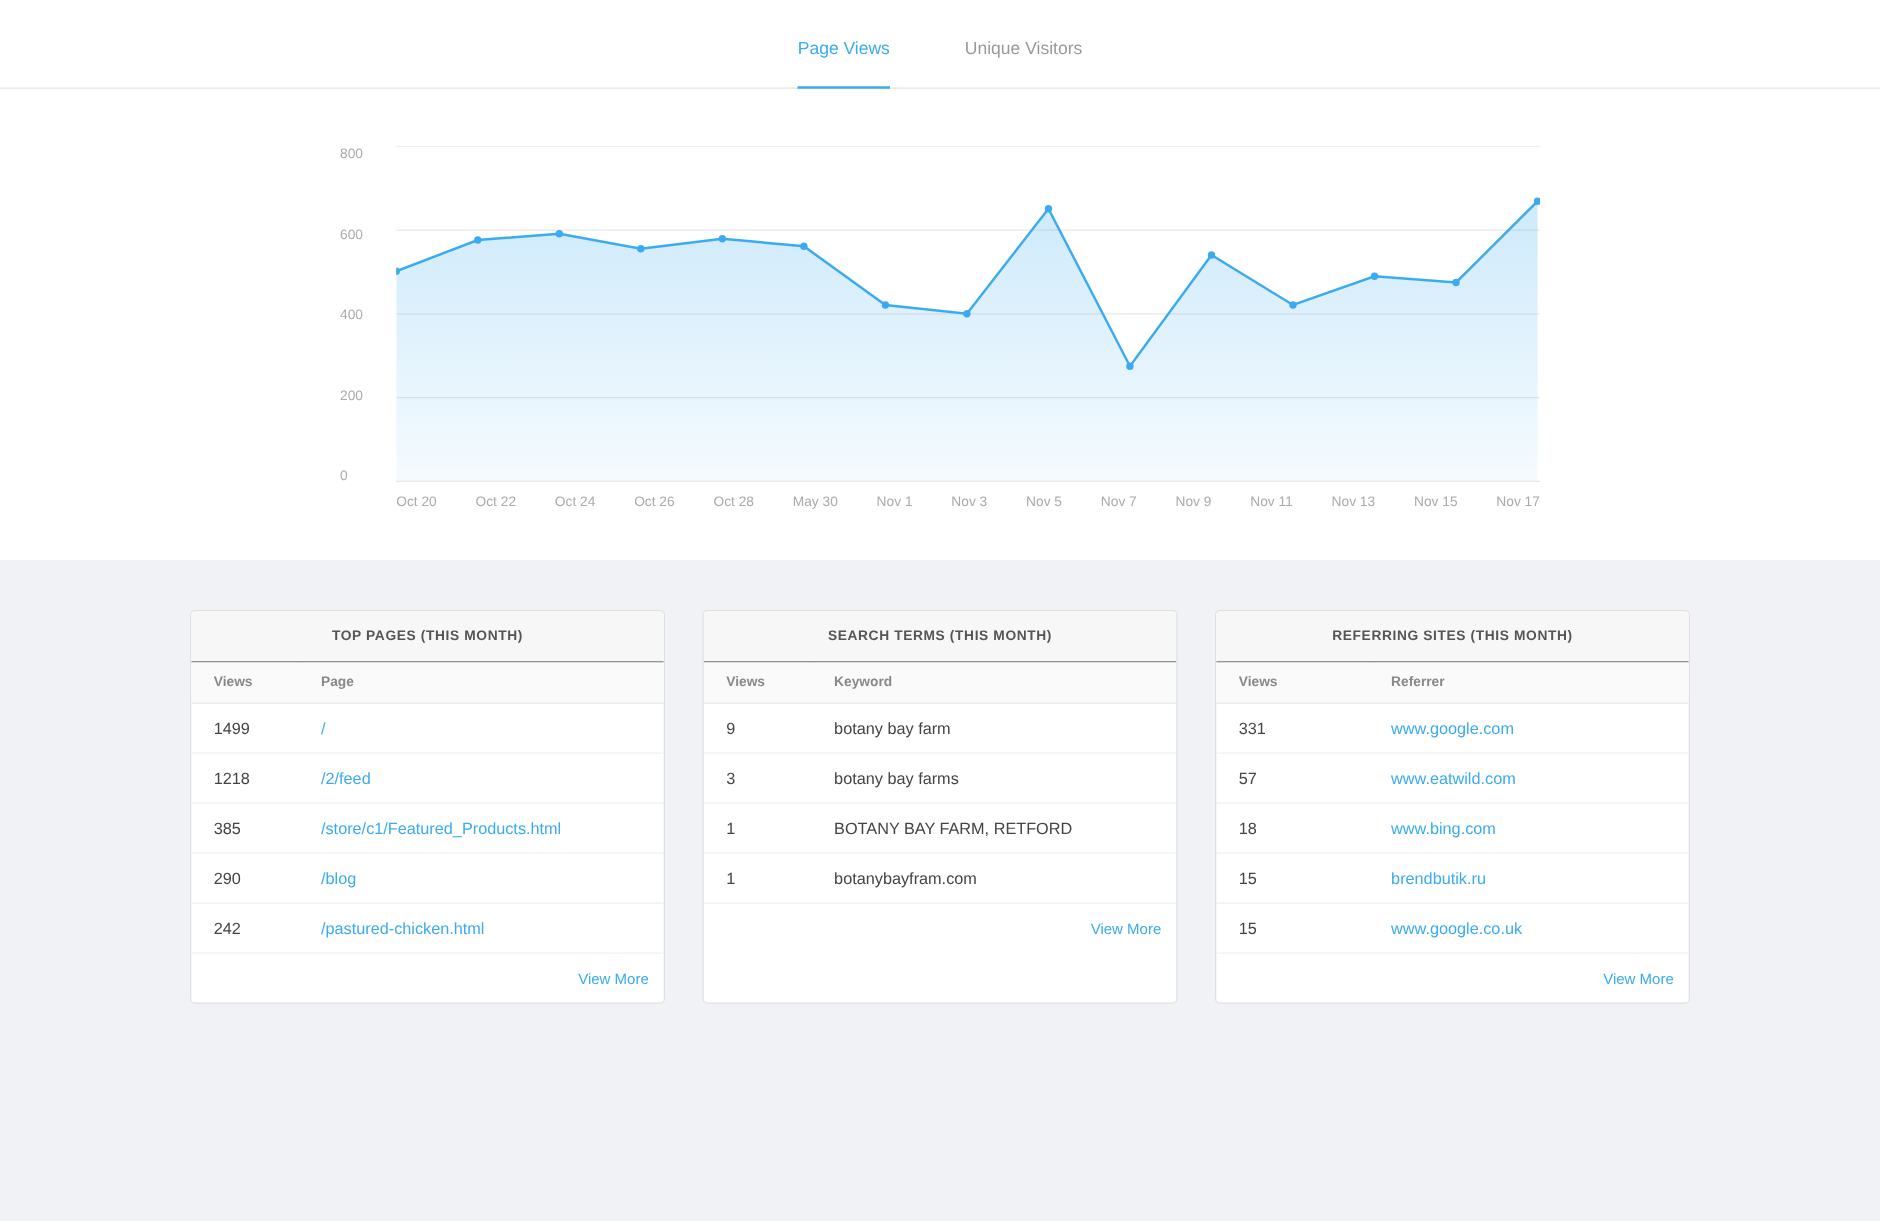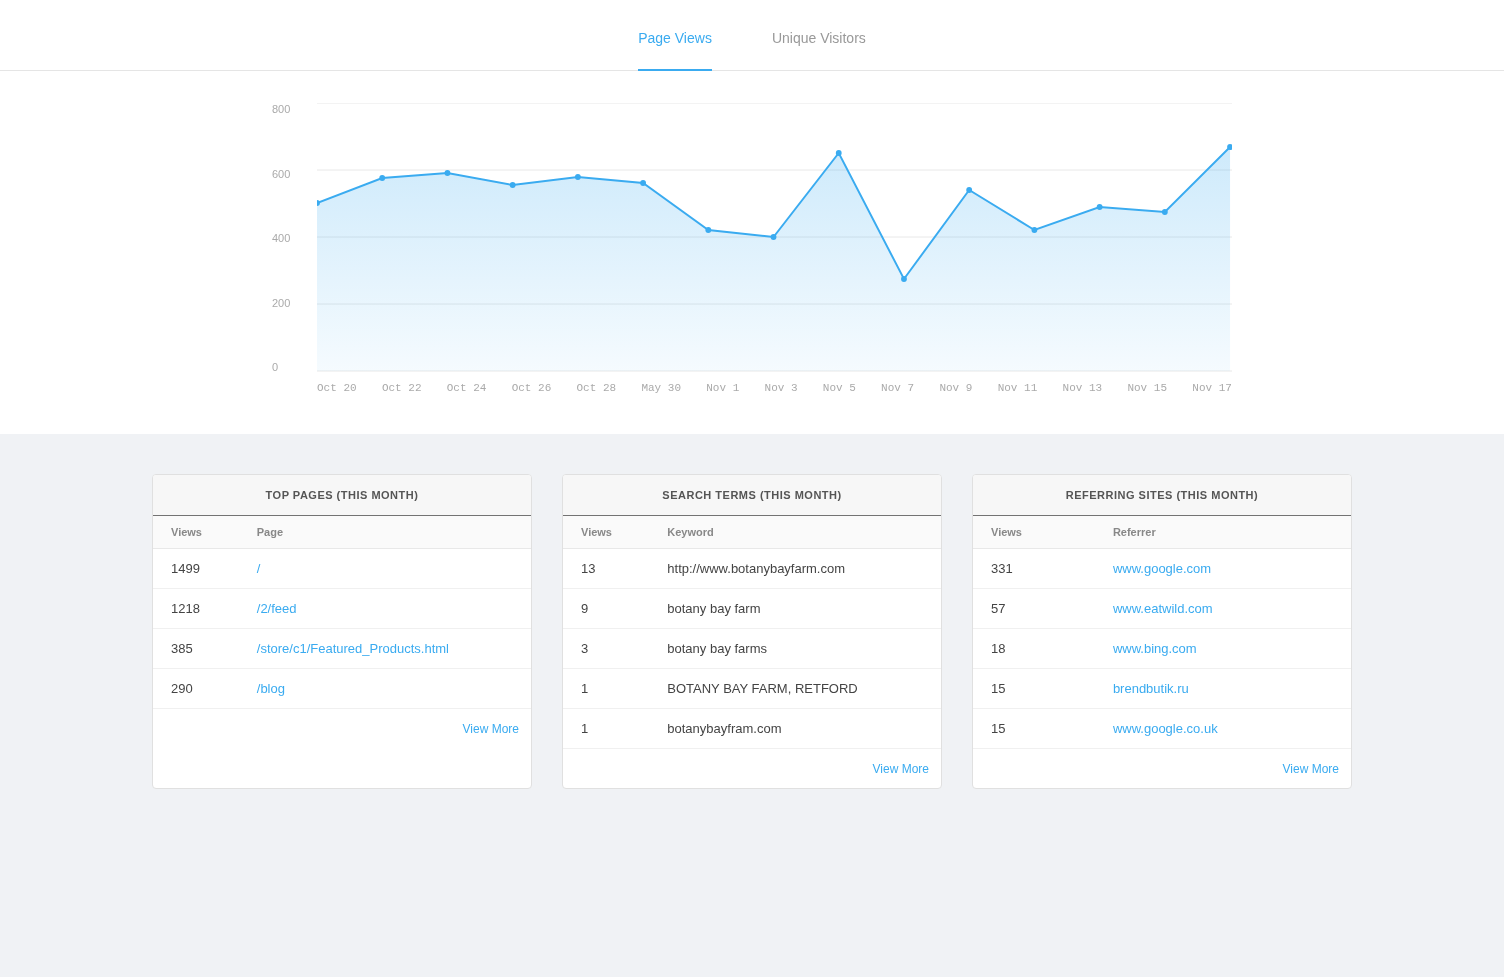--- a/index.html
+++ b/index.html
@@ -10,21 +10,21 @@
       font-size: 13px;
     }
     .top-section {
       background: #fff;
       padding: 30px 0 40px;
     }
     .tabs {
       display: flex;
       justify-content: center;
       gap: 60px;
-      margin-bottom: 32px;
+      margin-bottom: 46px;
       border-bottom: 1px solid #e5e5e5;
       padding-bottom: 12px;
     }
     .tab {
       font-size: 14px;
       color: #999;
       cursor: pointer;
       padding-bottom: 12px;
       position: relative;
     }
@@ -161,21 +161,21 @@
           <circle cx="603" cy="176" r="3" fill="#3aabf0"></circle>
           <circle cx="670" cy="87" r="3" fill="#3aabf0"></circle>
           <circle cx="737" cy="127" r="3" fill="#3aabf0"></circle>
           <circle cx="804" cy="104" r="3" fill="#3aabf0"></circle>
           <circle cx="871" cy="109" r="3" fill="#3aabf0"></circle>
           <circle cx="938" cy="44" r="3" fill="#3aabf0"></circle>
         </svg>
       </div>
     </div>
 
-    <div style="display:flex; justify-content:space-between; padding: 6px 0 0 45px; color:#aaa; font-size:11px;font-family:Liberation Mono, monospace;">
+    <div style="display:flex; justify-content:space-between; padding: 6px 0 0 45px; color:#aaa; font-size:11px;">
       <span>Oct 20</span>
       <span>Oct 22</span>
       <span>Oct 24</span>
       <span>Oct 26</span>
       <span>Oct 28</span>
       <span>May 30</span>
       <span>Nov 1</span>
       <span>Nov 3</span>
       <span>Nov 5</span>
       <span>Nov 7</span>
@@ -210,42 +210,42 @@
       <td><a class="link-cell" href="#">/2/feed</a></td>
     </tr>
             <tr>
       <td>385</td>
       <td><a class="link-cell" href="#">/store/c1/Featured_Products.html</a></td>
     </tr>
             <tr>
       <td>290</td>
       <td><a class="link-cell" href="#">/blog</a></td>
     </tr>
+            <tr>
+      <td>242</td>
+      <td><a class="link-cell" href="#">/pastured-chicken.html</a></td>
+    </tr>
           </tbody>
       </table>
       <div class="card-footer">
         <span class="view-more">View More</span>
       </div>
     </div>
 
     <div class="card">
       <div class="card-header">SEARCH TERMS (THIS MONTH)</div>
       <table class="card-table">
         <thead>
           <tr>
             <th>Views</th>
             <th>Keyword</th>
           </tr>
         </thead>
         <tbody id="search-terms-body">
             <tr>
-      <td>13</td>
-      <td>http://www.botanybayfarm.com</td>
-    </tr>
-            <tr>
       <td>9</td>
       <td>botany bay farm</td>
     </tr>
             <tr>
       <td>3</td>
       <td>botany bay farms</td>
     </tr>
             <tr>
       <td>1</td>
       <td>BOTANY BAY FARM, RETFORD</td>

